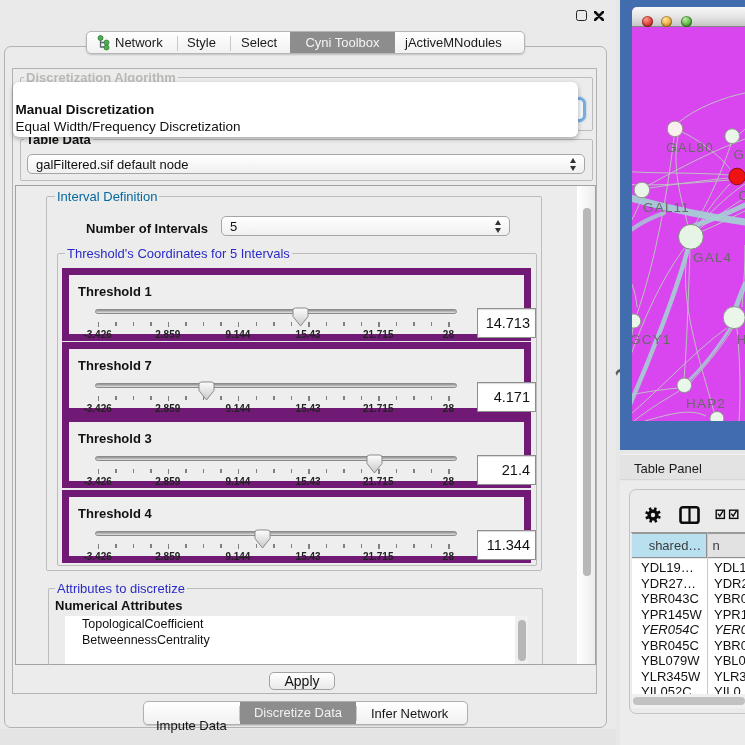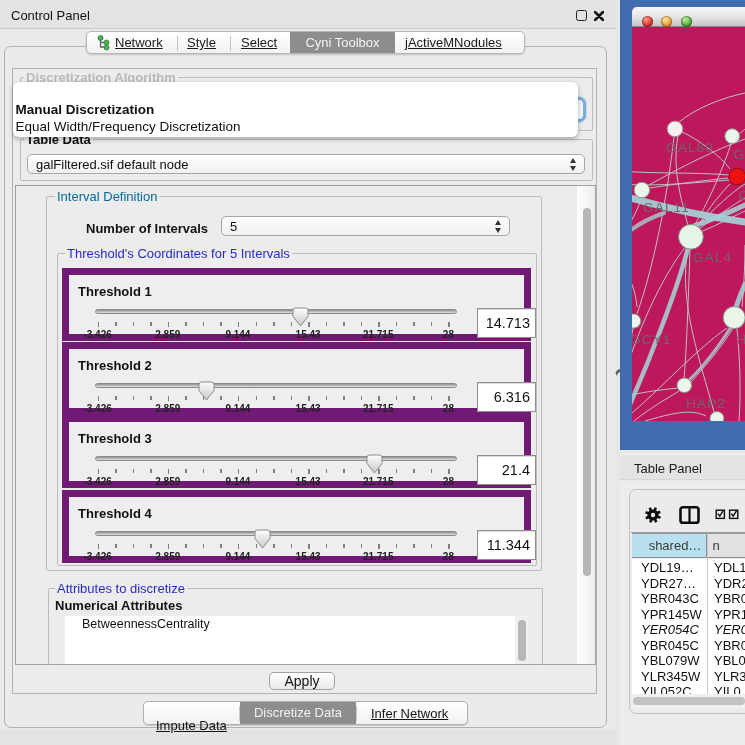--- a/index.html
+++ b/index.html
@@ -11,21 +11,21 @@
 
 #cp { left:0; top:0; width:616px; height:745px; background:#eaeaea; }
 #cp-title { left:0; top:0; width:616px; height:29px; background:#e3e3e3; border-bottom:1px solid #cccccc; }
 #cp-title .t { position:absolute; left:11px; top:8px; font-size:13px; color:#111; }
 #float-ic { left:576px; top:10px; width:11px; height:11px; border:1.5px solid #222; border-radius:2.5px; }
 
 
 #tabbar { left:86px; top:31px; width:439px; height:23px; background:linear-gradient(#ffffff,#f1f1f1); border:1px solid #b6b6b6; border-radius:5px; box-shadow:0 1px 2px rgba(0,0,0,0.18); font-size:13px; color:#1a1a1a; }
 .tabsep { position:absolute; top:4px; width:1px; height:15px; background:#c8c8c8; }
 #tab-cyni { position:absolute; left:203px; top:0px; width:105px; height:21px; background:#8d8d8d; color:#f4f4f4; text-align:center; line-height:21px; }
-.tablbl { position:absolute; top:0; height:38px; line-height:22px;text-decoration:underline; }
+.tablbl { position:absolute; top:0; height:38px; line-height:22px; }
 
 
 #boxA { left:4px; top:46px; width:603px; height:682px; background:#ebebeb; border:1px solid #b2b2b2; border-radius:7px; }
 
 #boxB { left:12px; top:68px; width:585px; height:626px; background:#ececec; border:1px solid #b2b2b2; }
 
 
 .group { position:absolute; border:1px solid #bcbcbc; border-radius:2px; }
 .gtitle { position:absolute; font-size:13px; background:#ececeb; padding:0 2px; }
 
@@ -52,21 +52,21 @@
 
 #applybtn { left:269px; top:672px; width:66px; height:18px; background:linear-gradient(#ffffff,#e9e9e9); border:1px solid #a2a2a2; border-radius:5px; font-size:14px; color:#111; text-align:center; line-height:16px; }
 
 
 #btabs { left:143px; top:701px; width:325px; height:24px; background:linear-gradient(#ffffff,#f1f1f1); border:1px solid #b0b0b0; border-radius:5px; font-size:13px; color:#141414; box-shadow:0 1px 1px rgba(0,0,0,0.15); }
 #btab-sel { position:absolute; left:96px; top:0; width:116px; height:22px; background:#8d8d8d; color:#f2f2f2; text-align:center; line-height:22px; }
 
 
 #rightbg { left:616px; top:0; width:129px; height:745px; background:#e7e7e7; }
 #netwin { left:620px; top:0; width:125px; height:450px; background:#416cae; }
-#macwin { left:632px; top:7px; width:113px; height:414px; background:#be185d; border-top-left-radius:5px; overflow:hidden;text-align:right; }
+#macwin { left:632px; top:7px; width:113px; height:414px; background:#d946ef; border-top-left-radius:5px; overflow:hidden;text-align:right; }
 #mactitle { position:absolute; left:0; top:0; width:113px; height:20px; background:linear-gradient(#f9f9f9 0%,#e3e3e3 55%,#c5c5c5 100%); border-bottom:1px solid #868686; }
 .light { position:absolute; top:9px; width:11px; height:11px; border-radius:50%; box-shadow:inset 0 0 0 1px rgba(0,0,0,0.28), inset 0 -2px 3px rgba(0,0,0,0.18); }
 
 
 #tp-title { left:620px; top:454px; width:125px; height:26px; background:#e3e3e3; border-top:1px solid #f2f2f2; border-bottom:1px solid #d6d6d6; }
 #tp-title .t { position:absolute; left:14px; top:6px; font-size:13px; color:#1a1a1a; }
 #tp-bg { left:620px; top:481px; width:125px; height:264px; background:#ececec; }
 #tpanel { left:629px; top:489px; width:130px; height:225px; background:#ebebeb; border:1px solid #c3c3c3; border-radius:7px; }
 #theader1 { left:632px; top:533px; width:75px; height:25px; background:#b9e0ef; border-top:1px solid #999; border-bottom:1px solid #8f8f8f; border-right:1px solid #8f8f8f; font-size:13px; color:#3c3c3c; text-align:center; text-indent:12px; line-height:24px; }
 #theader2 { left:708px; top:533px; width:37px; height:25px; background:#e2e2e2; border-top:1px solid #999; border-bottom:1px solid #8f8f8f; font-size:13px; color:#3c3c3c; }
@@ -85,23 +85,20 @@
 </style>
 </head>
 <body>
 <div id="stage">
 
   <div id="cp" class="abs">
     <div id="boxA" class="abs"></div>
     <div id="boxB" class="abs"></div>
 
     <div class="abs" style="left:0;top:729px;width:616px;height:16px;background:#e4e4e4;"></div>
-    <div id="cp-title" class="abs">
-        <div class="t">Control Panel</div>
-      </div>
     <div id="float-ic" class="abs"></div>
     <svg class="abs" style="left:594px;top:11px;" width="10" height="10" viewBox="0 0 10 10">
         <path d="M1 1 L9 9 M9 1 L1 9" stroke="#111" stroke-width="2.6" stroke-linecap="round"></path>
       </svg>
 
     <div id="tabbar" class="abs">
       <svg class="abs" style="left:10px;top:3px" width="15" height="16" viewBox="0 0 15 16">
         <path d="M3.5 3.5 V12.5 M3.5 7.5 H8 M3.5 12 H8" stroke="#5a6672" stroke-width="1.3" fill="none"></path>
         <circle cx="3.5" cy="3" r="2.5" fill="#4fae52" stroke="#2e7d32" stroke-width="0.8"></circle>
         <circle cx="9.5" cy="7.5" r="2.5" fill="#4fae52" stroke="#2e7d32" stroke-width="0.8"></circle>
@@ -180,21 +177,21 @@
     <defs>
             <linearGradient id="thg268" x1="0" y1="0" x2="0" y2="1">
               <stop offset="0" stop-color="#fdfdfd"></stop>
               <stop offset="1" stop-color="#c9c9c9"></stop>
             </linearGradient>
           </defs>
   </svg>
   <div class="vbox">14.713</div>
 </div>
 <div class="tpanel" style="top:341.5px;height:73px;">
-  <div class="ttl">Threshold 2</div>
+  <div class="ttl">Threshold 7</div>
   <div class="track"></div>
   <div class="tick" style="left:28.6px;height:5px;"></div>
   <div class="tick" style="left:46.1px;height:4px;"></div>
   <div class="tick" style="left:63.7px;height:4px;"></div>
   <div class="tick" style="left:81.2px;height:4px;"></div>
   <div class="tick" style="left:98.8px;height:5px;"></div>
   <div class="tick" style="left:116.3px;height:4px;"></div>
   <div class="tick" style="left:133.8px;height:4px;"></div>
   <div class="tick" style="left:151.4px;height:4px;"></div>
   <div class="tick" style="left:168.9px;height:5px;"></div>
@@ -218,21 +215,21 @@
   <div class="tlbl" style="left:379.4px;">28</div>
   <svg class="thumb" style="left:128.8px;" width="17" height="20" viewBox="0 0 17 20">
     <path d="M3.5 1 h10 a2.5 2.5 0 0 1 2.5 2.5 v6 L8.5 19 L1 9.5 V3.5 A2.5 2.5 0 0 1 3.5 1 z" fill="url(#thg341)" stroke="#8b8b8b" stroke-width="1"></path>
     <defs>
             <linearGradient id="thg341" x1="0" y1="0" x2="0" y2="1">
               <stop offset="0" stop-color="#fdfdfd"></stop>
               <stop offset="1" stop-color="#c9c9c9"></stop>
             </linearGradient>
           </defs>
   </svg>
-  <div class="vbox">6.316</div>
+  <div class="vbox">4.171</div>
 </div>
 <div class="tpanel" style="top:415px;height:73px;">
   <div class="ttl">Threshold 3</div>
   <div class="track"></div>
   <div class="tick" style="left:28.6px;height:5px;"></div>
   <div class="tick" style="left:46.1px;height:4px;"></div>
   <div class="tick" style="left:63.7px;height:4px;"></div>
   <div class="tick" style="left:81.2px;height:4px;"></div>
   <div class="tick" style="left:98.8px;height:5px;"></div>
   <div class="tick" style="left:116.3px;height:4px;"></div>
@@ -307,20 +304,21 @@
             </linearGradient>
           </defs>
   </svg>
   <div class="vbox">11.344</div>
 </div>
 
     <div class="group" style="left:48px;top:588px;width:495px;height:77px;border-bottom:none;"></div>
     <div class="gtitle" style="left:55px;top:581px;color:#2a2ac8;">Attributes to discretize</div>
     <div class="abs" style="left:55px;top:598px;font-size:13px;font-weight:bold;color:#111;">Numerical Attributes</div>
     <div id="attrlist" class="abs">
+      <div>TopologicalCoefficient</div>
       <div>BetweennessCentrality</div>
     </div>
     <div class="abs" style="left:515px;top:616px;width:13px;height:48px;background:#f0f0f0;"></div>
     <div class="abs" style="left:518px;top:620px;width:8px;height:41px;background:#b7b7b7;border-radius:4px;"></div>
 
     <div id="applybtn" class="abs">Apply</div>
 
     <div id="btabs" class="abs">
       <div class="tablbl" style="left:12px;top:13px;">Impute Data</div>
       <div class="tabsep" style="left:95px;"></div>

